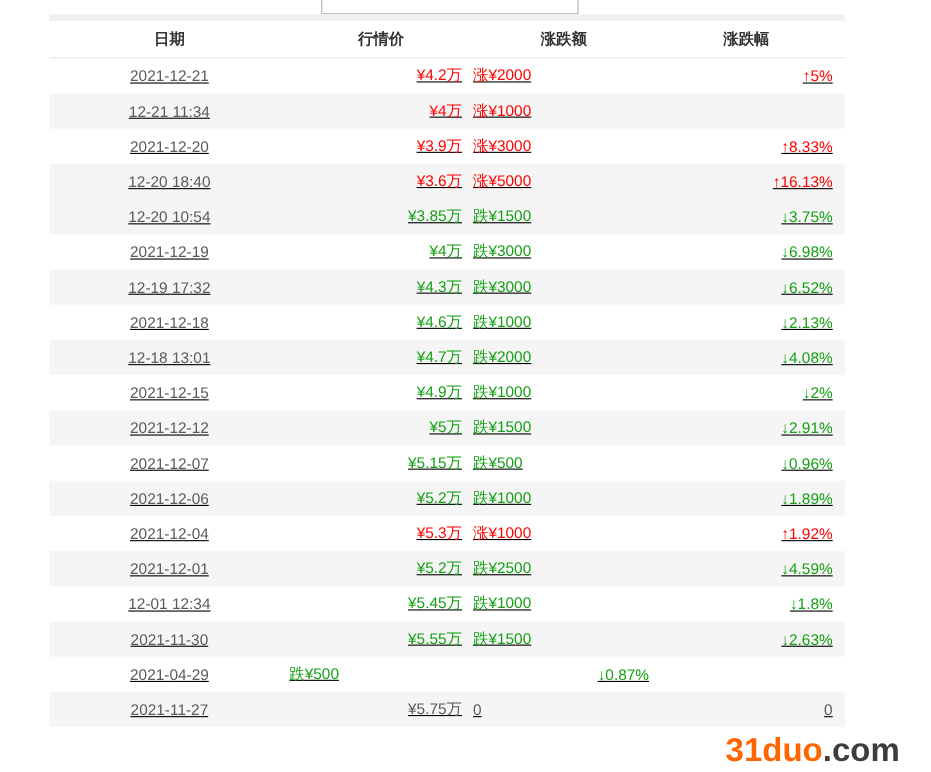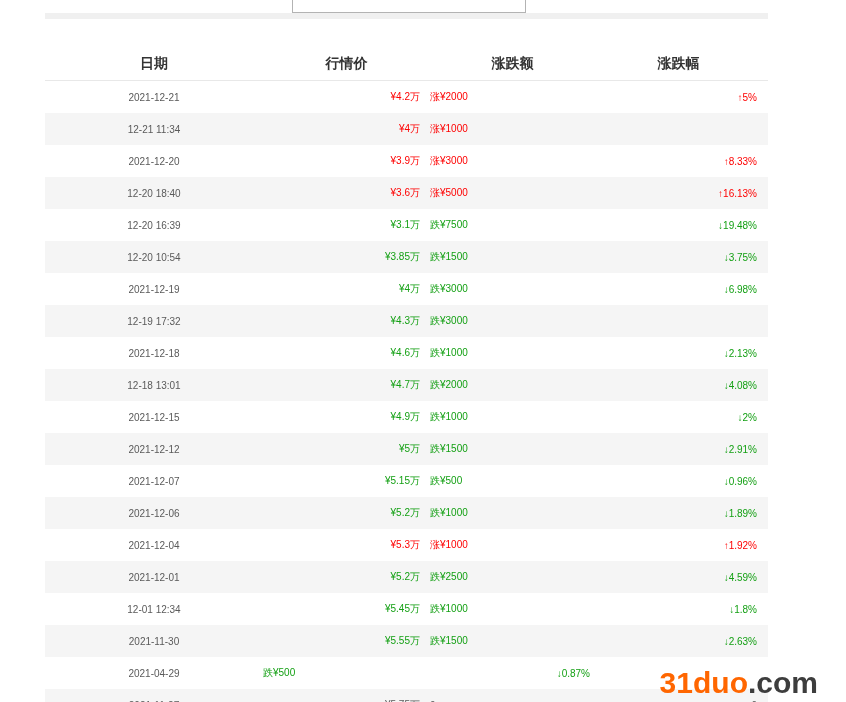--- a/index.html
+++ b/index.html
@@ -23,25 +23,25 @@
   .quote-table{
     position:absolute;left:45px;top:13px;width:723px;
   }
   .band{
     height:6px;background:var(--band,#f0f0f0);
   }
   .hdr{
     display:flex;align-items:center;
     height:33px;background:#fff;
     border-bottom:1px solid #e8e8e8;
-    font-size:14px;font-weight:bold;color:var(--hdr,#333333);margin-top:28px;
+    font-size:14px;font-weight:bold;color:var(--hdr,#333333);
   }
   .row{
     display:flex;align-items:center;
-    height:32px;font-size:10px;
+    height:32px;font-size:14px;text-decoration:underline;
   }
   .row.stripe{background:var(--stripe,#f5f5f5);}
   .c1,.c2,.c3,.c4{box-sizing:border-box;}
   .c1{width:218px;text-align:center;}
   .c2{width:167px;text-align:right;padding-right:10px;}
   .c3{width:175px;text-align:left;padding-right:10px;}
   .c4{width:163px;text-align:right;padding-right:11px;}
   .hdr .c2{text-align:center;padding-right:0;}
   .hdr .c3{text-align:center;padding-right:10px;}
   .hdr .c4{text-align:center;padding-right:16px;}
@@ -93,42 +93,37 @@
           <div class="c2 up">¥3.9万</div>
           <div class="c3 up">涨¥3000</div>
           <div class="c4 up">↑8.33%</div>
         </div>
         <div class="row stripe">
           <div class="c1 date">12-20 18:40</div>
           <div class="c2 up">¥3.6万</div>
           <div class="c3 up">涨¥5000</div>
           <div class="c4 up">↑16.13%</div>
         </div>
-        <div class="row">
-          <div class="c1 date">12-20 16:39</div>
-          <div class="c2 down">¥3.1万</div>
-          <div class="c3 down">跌¥7500</div>
-          <div class="c4 down">↓19.48%</div>
-        </div>
         <div class="row stripe">
           <div class="c1 date">12-20 10:54</div>
           <div class="c2 down">¥3.85万</div>
           <div class="c3 down">跌¥1500</div>
           <div class="c4 down">↓3.75%</div>
         </div>
         <div class="row">
           <div class="c1 date">2021-12-19</div>
           <div class="c2 down">¥4万</div>
           <div class="c3 down">跌¥3000</div>
           <div class="c4 down">↓6.98%</div>
         </div>
         <div class="row stripe">
           <div class="c1 date">12-19 17:32</div>
           <div class="c2 down">¥4.3万</div>
           <div class="c3 down">跌¥3000</div>
+          <div class="c4 down">↓6.52%</div>
         </div>
         <div class="row">
           <div class="c1 date">2021-12-18</div>
           <div class="c2 down">¥4.6万</div>
           <div class="c3 down">跌¥1000</div>
           <div class="c4 down">↓2.13%</div>
         </div>
         <div class="row stripe">
           <div class="c1 date">12-18 13:01</div>
           <div class="c2 down">¥4.7万</div>

